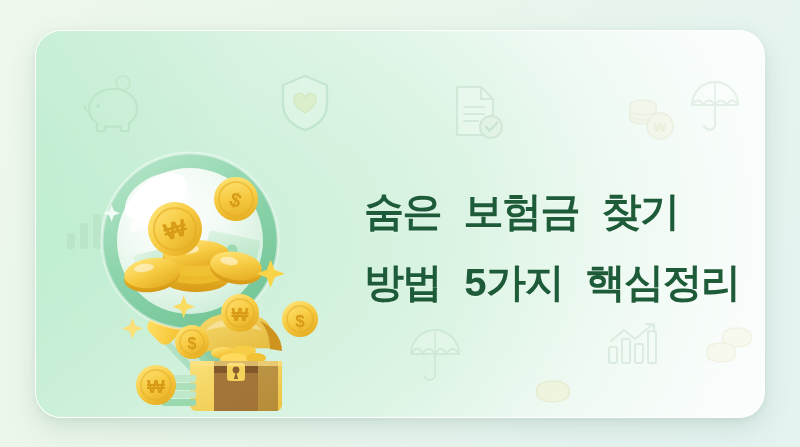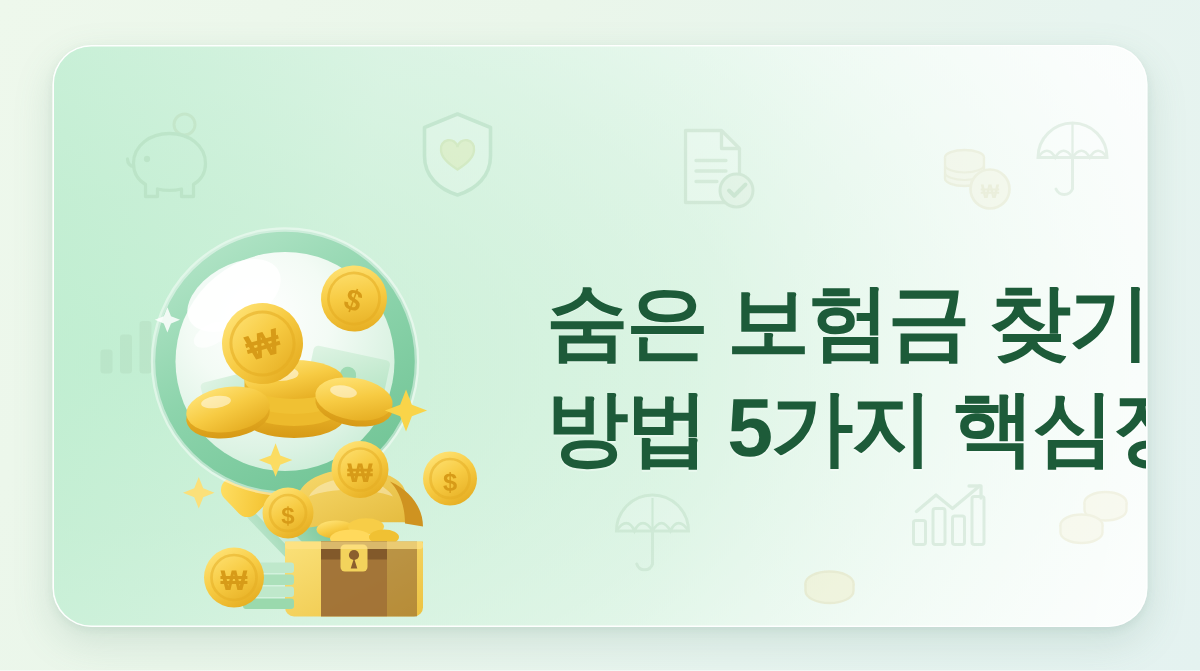--- a/index.html
+++ b/index.html
@@ -53,23 +53,23 @@
   .wm svg { display: block; }
 
   
   .title-block {
     position: absolute;
     left: 328px;
     top: 148px;
     width: 430px;
   }
   .title-line {
-    font-family: Liberation Sans, sans-serif;
+    font-family: Liberation Mono, monospace;
     font-weight: bold;
-    font-size: 55px;
+    font-size: 40px;
     line-height: 71px;
     letter-spacing: -1.5px;
     color: #1d5b39;
     white-space: nowrap;
     text-shadow: 0 1px 0 rgba(255,255,255,0.35);
   }
 
   
   .illustration {
     position: absolute;

